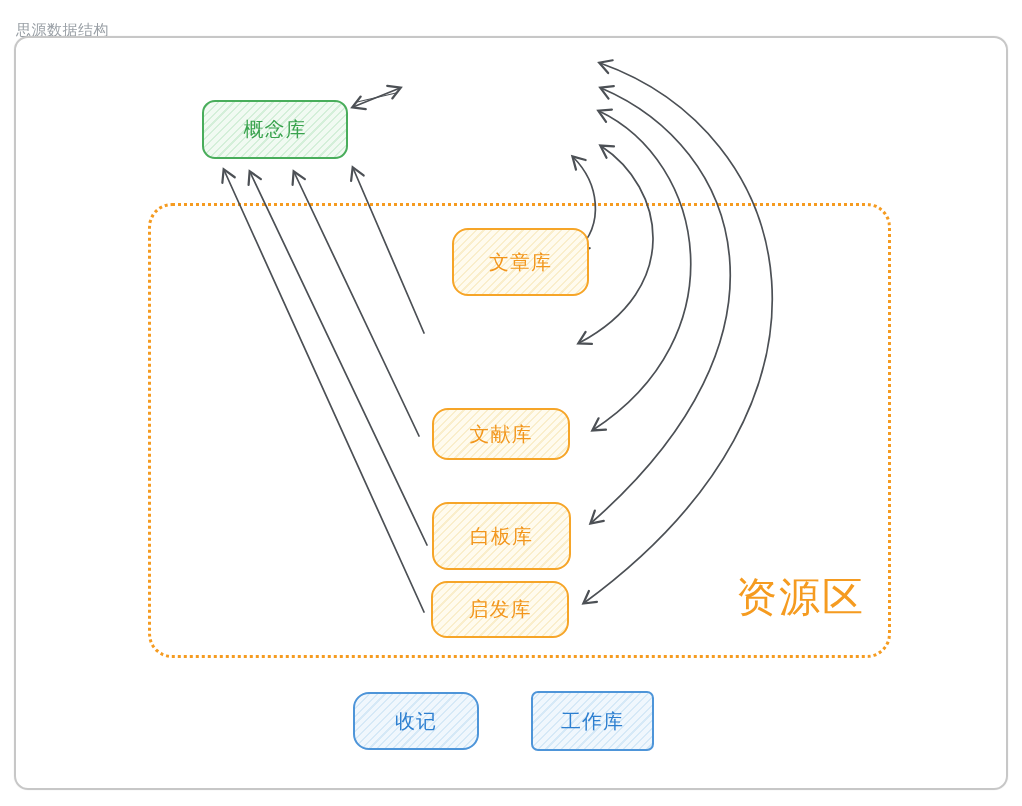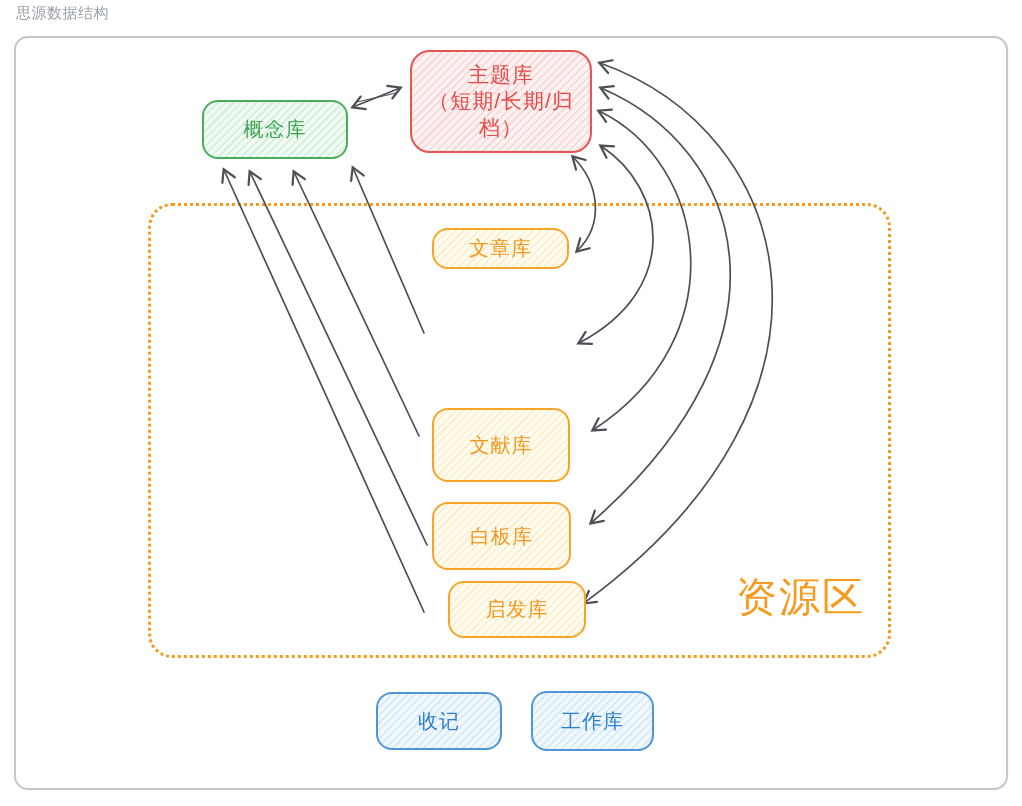--- a/index.html
+++ b/index.html
@@ -2,21 +2,21 @@
 <html style="--c-green: #49ad5b; --c-red: #e65551; --c-orange: #f59b20; --c-blue: #4e95d9; --c-arrow: #4c5055; --c-title: #9aa0a6;"><head>
 <meta charset="utf-8">
 <style>
   html,body{margin:0;padding:0;background:#ffffff;}
   .canvas{
     position:relative;width:1022px;height:806px;overflow:hidden;
     font-family:"Liberation Sans","DejaVu Sans",sans-serif;
     background:#ffffff;
   }
   .page-title{
-    position:absolute;left:16px;top:4px;
+    position:absolute;left:16px;top:21px;
     font-size:15px;color:var(--c-title,#9aa0a6);letter-spacing:.5px;
   }
   .outer{
     position:absolute;left:14px;top:36px;width:990px;height:750px;
     border:2px solid #c7c7c7;border-radius:14px;background:#ffffff;
     box-shadow:0 0 0 1px rgba(0,0,0,0.02);
   }
   .dotted-zone{
     position:absolute;left:148px;top:203px;width:737px;height:449px;
     border:3px dotted var(--c-orange,#f59b20);border-radius:24px;
@@ -74,49 +74,45 @@
       <path d="M 427 545 L 250 172" marker-end="url(#ah)"></path>
       <path d="M 424 612 L 224 170" marker-end="url(#ah)"></path>
       <path d="M 573 157 C 599 183, 605 224, 577 251" marker-start="url(#ah)" marker-end="url(#ah)"></path>
       <path d="M 601 146 C 665 188, 683 288, 579 343" marker-start="url(#ah)" marker-end="url(#ah)"></path>
       <path d="M 599 111 C 706 162, 738 336, 593 430" marker-start="url(#ah)" marker-end="url(#ah)"></path>
       <path d="M 601 88 C 742 148, 806 335, 591 523" marker-start="url(#ah)" marker-end="url(#ah)"></path>
       <path d="M 600 63 C 795 132, 868 395, 584 603" marker-start="url(#ah)" marker-end="url(#ah)"></path>
     </g>
   </svg>
 
-  <div class="node green" style="left:202px;top:100px;width:146px;height:59px;">
+  <div class="node green" style="left:202px;top:100px;width:146px;height:59px;border-radius:13px;">
     <span>概念库</span>
   </div>
 
-  <div class="node red" style="left:410px;top:50px;width:182px;height:103px;">
-    <span>主题库</span>
-    <span>（短期/长期/归档）</span>
-  </div>
 
-  <div class="node yellow" style="left:432px;top:228px;width:137px;height:41px;">
+  <div class="node yellow" style="left:452px;top:228px;width:137px;height:68px;">
     <span>文章库</span>
   </div>
 
 
-  <div class="node yellow" style="left:432px;top:408px;width:138px;height:74px;">
+  <div class="node yellow" style="left:432px;top:408px;width:138px;height:52px;">
     <span>文献库</span>
   </div>
 
   <div class="node yellow" style="left:432px;top:502px;width:139px;height:68px;">
     <span>白板库</span>
   </div>
 
-  <div class="node yellow" style="left:431px;top:581px;width:138px;height:57px;margin-left:17px;">
+  <div class="node yellow" style="left:431px;top:581px;width:138px;height:57px;">
     <span>启发库</span>
   </div>
 
   <div class="zone-label">资源区</div>
 
-  <div class="node blue" style="left:353px;top:692px;width:126px;height:58px;margin-left:23px;">
+  <div class="node blue" style="left:353px;top:692px;width:126px;height:58px;">
     <span>收记</span>
   </div>
 
-  <div class="node blue" style="left:531px;top:691px;width:123px;height:60px;">
+  <div class="node blue" style="left:531px;top:691px;width:123px;height:60px;border-radius:7px;">
     <span>工作库</span>
   </div>
 
 </div>
 
 </body></html>

